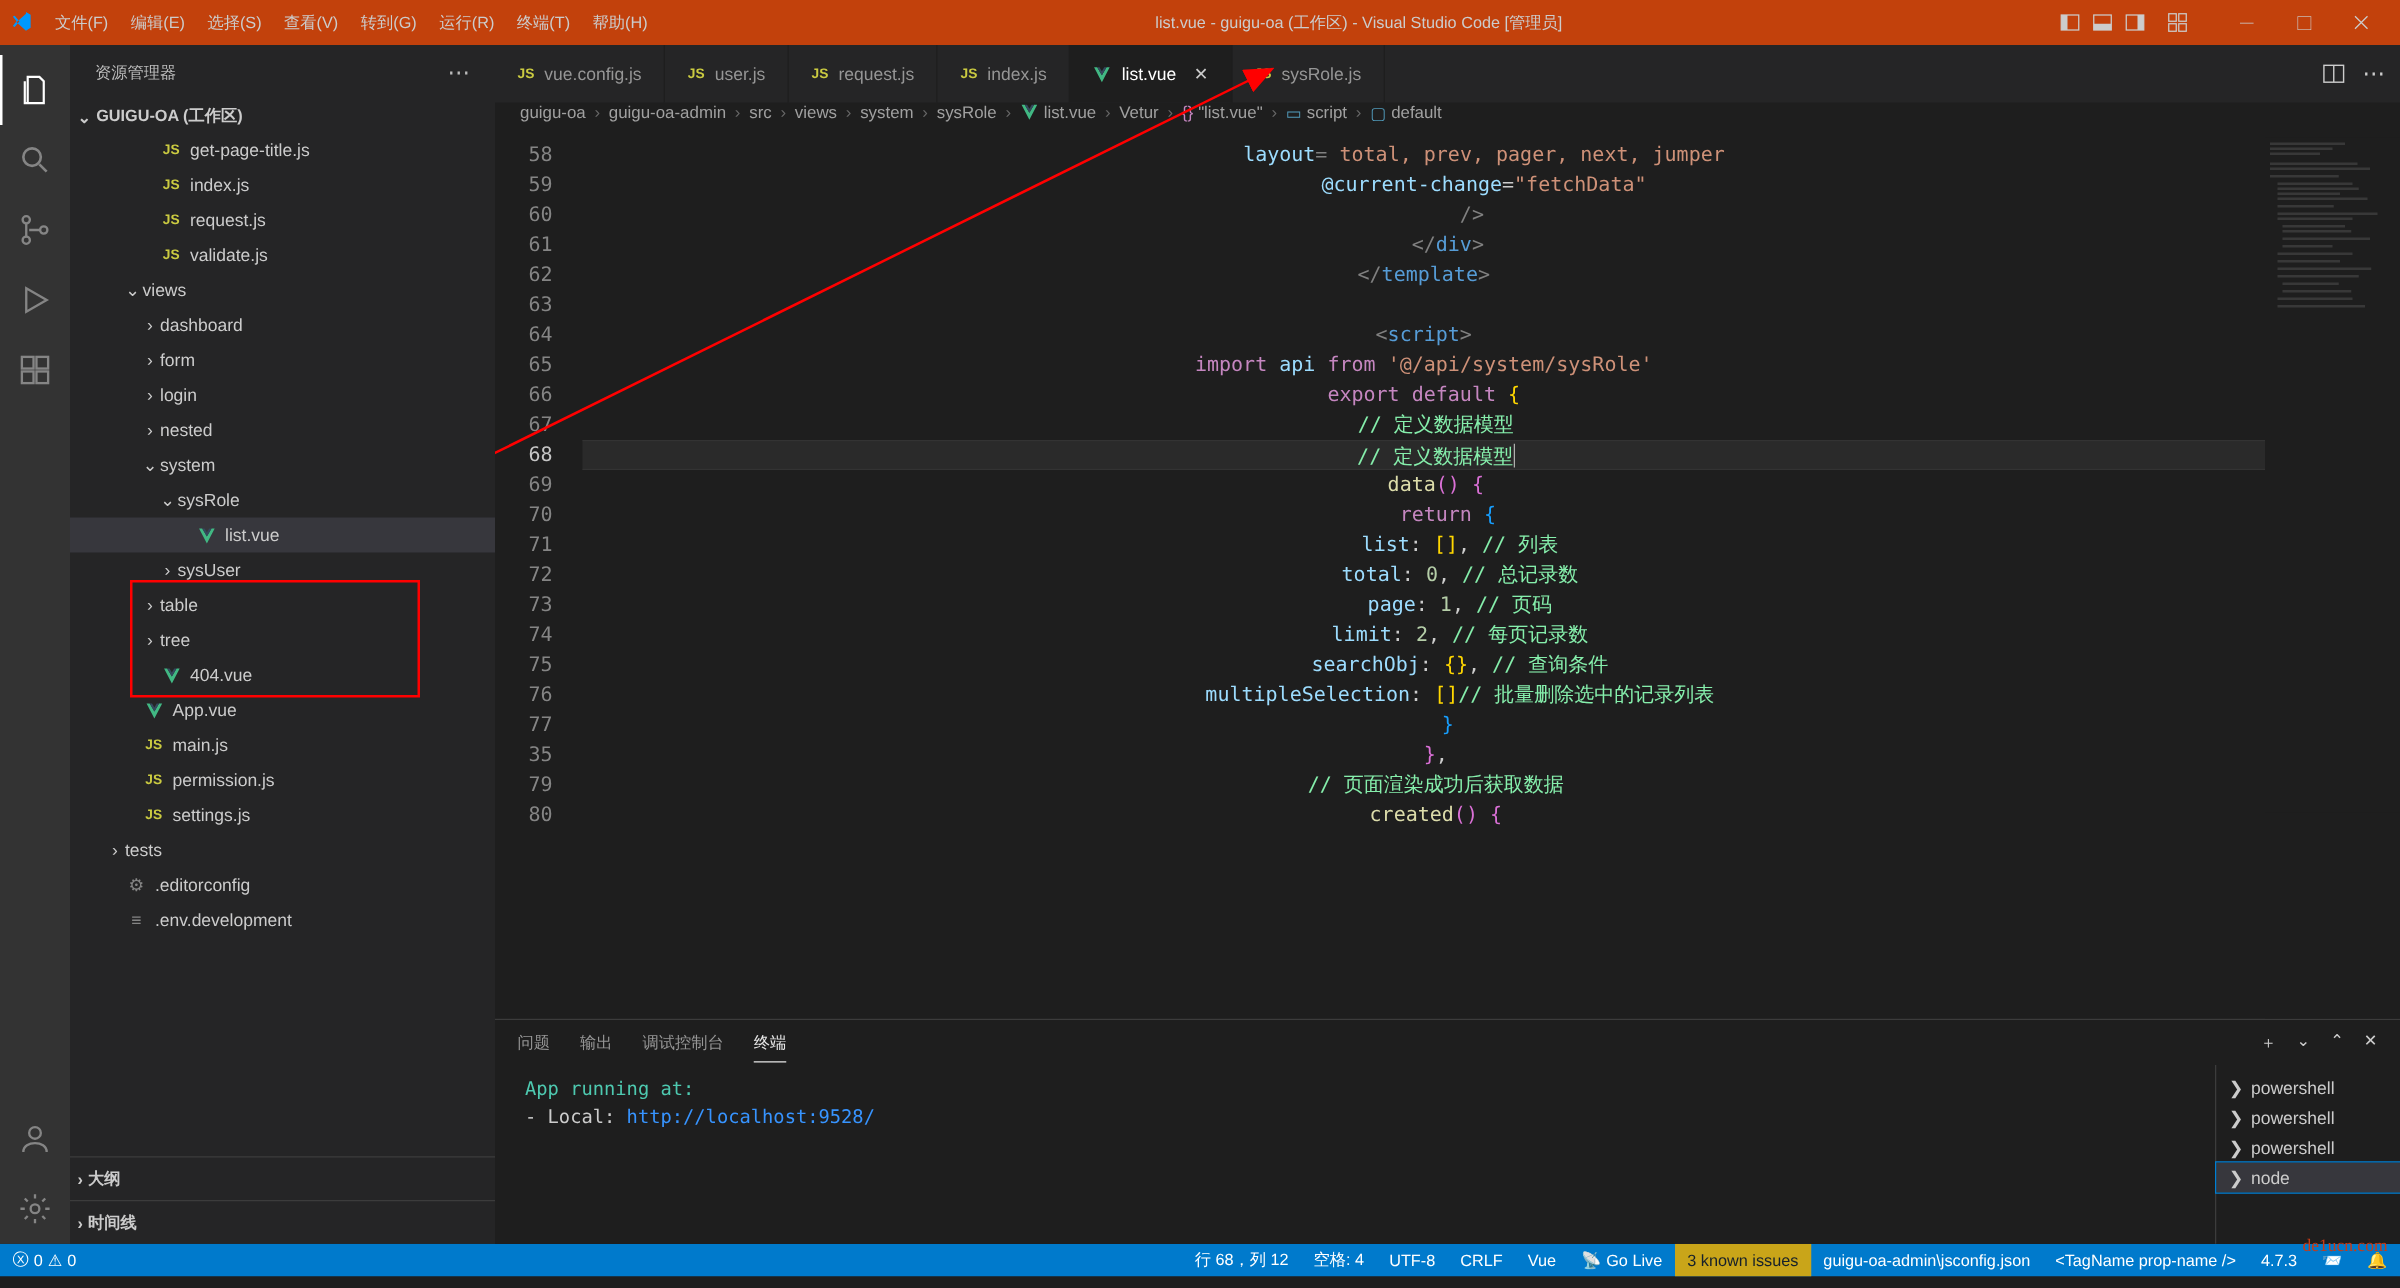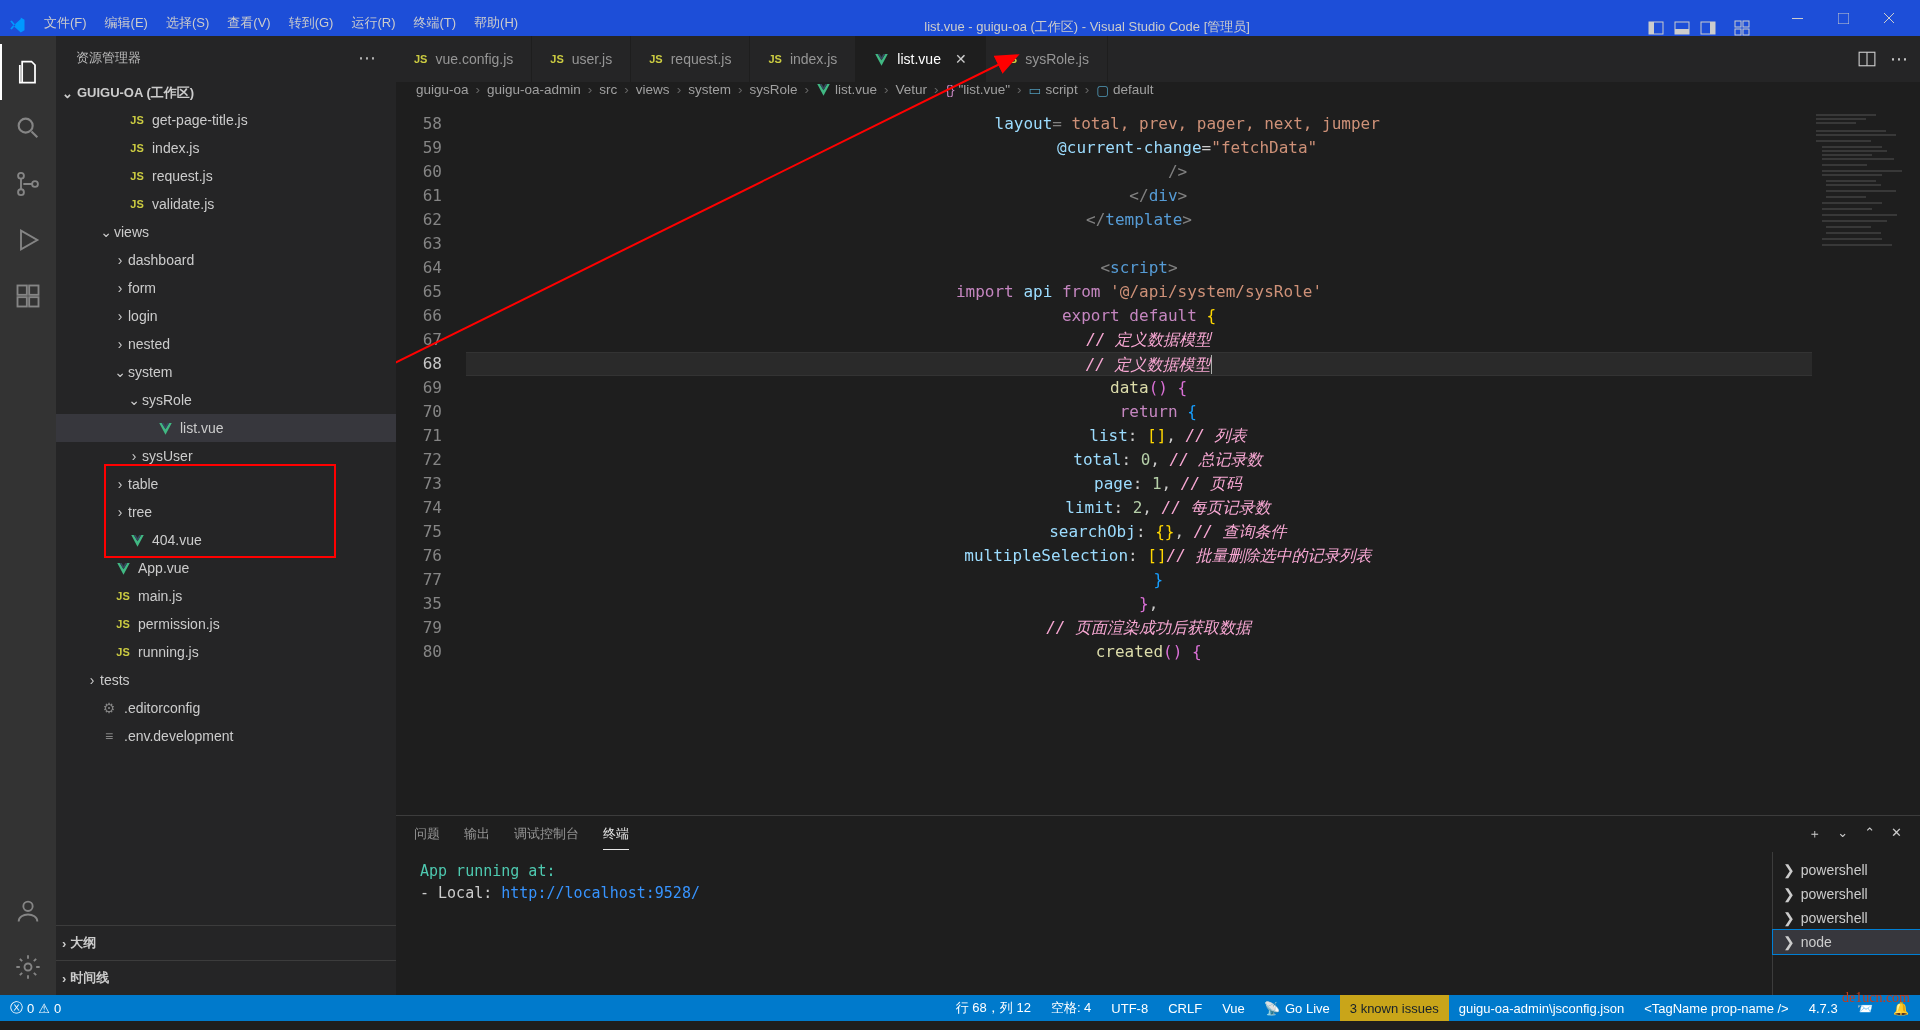--- a/index.html
+++ b/index.html
@@ -1,17 +1,17 @@
 <!DOCTYPE html>
 <html><head>
 <meta charset="utf-8">
 <style>
 * { margin: 0; padding: 0; box-sizing: border-box; }
 body { font-family: "Segoe UI", "Microsoft YaHei", sans-serif; background: #1e1e1e; color: #cccccc; overflow: hidden; width: 1920px; height: 1030px; }
-.titlebar { height: 36px; background: #1d4ed8; display: flex; align-items: flex-end; padding: 0 8px; font-size: 13px; }
+.titlebar { height: 36px; background: #c2410c; display: flex; align-items: center; padding: 0 8px; font-size: 13px; }
 .titlebar .vscode-icon { width: 20px; height: 20px; margin-right: 8px; color: #0098ff; }
 .titlebar .menus { display: flex; gap: 2px; }
 .titlebar .menu-item { padding: 4px 8px; cursor: pointer; }
 .titlebar .title-center { flex: 1; text-align: center; color: #cccccc; }
 .titlebar .window-controls { display: flex; gap: 0; align-items: center; }
 .titlebar .layout-controls { display: flex; gap: 10px; margin-right: 24px; }
 .titlebar .win-btn { width: 46px; height: 36px; display: flex; align-items: center; justify-content: center; cursor: pointer; }
 .main { display: flex; height: 959px; }
 .activitybar { width: 56px; background: #333333; display: flex; flex-direction: column; align-items: center; padding-top: 8px; }
 .activitybar .act-icon { width: 56px; height: 56px; display: flex; align-items: center; justify-content: center; color: #858585; cursor: pointer; position: relative; }
@@ -48,21 +48,21 @@
 .code .line.current { background: #2a2a2a; border: 1px solid #333; border-left: none; border-right: none; }
 .minimap { width: 108px; background: #1e1e1e; opacity: 0.6; }
 .tk-tag { color: #808080; }
 .tk-attr { color: #9cdcfe; }
 .tk-str { color: #ce9178; }
 .tk-kw { color: #c586c0; }
 .tk-kw2 { color: #569cd6; }
 .tk-fn { color: #dcdcaa; }
 .tk-var { color: #9cdcfe; }
 .tk-num { color: #b5cea8; }
-.tk-cmt { color: #f9a8d4; font-style: italic; }
+.tk-cmt { color: #86efac; }
 .tk-br { color: #ffd700; }
 .tk-br2 { color: #da70d6; }
 .tk-br3 { color: #179fff; }
 .panel { height: 180px; background: #1e1e1e; border-top: 1px solid #3c3c3c; display: flex; flex-direction: column; }
 .panel-tabs { height: 36px; display: flex; align-items: center; padding: 0 18px; gap: 24px; font-size: 13px; color: #969696; }
 .panel-tab { cursor: pointer; padding: 6px 0; }
 .panel-tab.active { color: #e7e7e7; border-bottom: 1px solid #e7e7e7; }
 .panel-actions { margin-left: auto; display: flex; gap: 16px; color: #cccccc; }
 .terminal-body { flex: 1; display: flex; }
 .terminal-output { flex: 1; padding: 8px 24px; font-family: Consolas, monospace; font-size: 15px; line-height: 22px; }
@@ -302,21 +302,21 @@
           <span>main.js</span>
         </div>
         <div class="tree-item" style="padding-left: 42px;">
           <span class="chev"></span>
           <span class="icon js-icon">JS</span>
           <span>permission.js</span>
         </div>
         <div class="tree-item" style="padding-left: 42px;">
           <span class="chev"></span>
           <span class="icon js-icon">JS</span>
-          <span>running.js</span>
+          <span>settings.js</span>
         </div>
         <div class="tree-item" style="padding-left: 28px;">
           <span class="chev">›</span>
           <span>tests</span>
         </div>
         <div class="tree-item" style="padding-left: 28px;">
           <span class="chev"></span>
           <span class="icon" style="color:#858585">⚙</span>
           <span>.editorconfig</span>
         </div>

